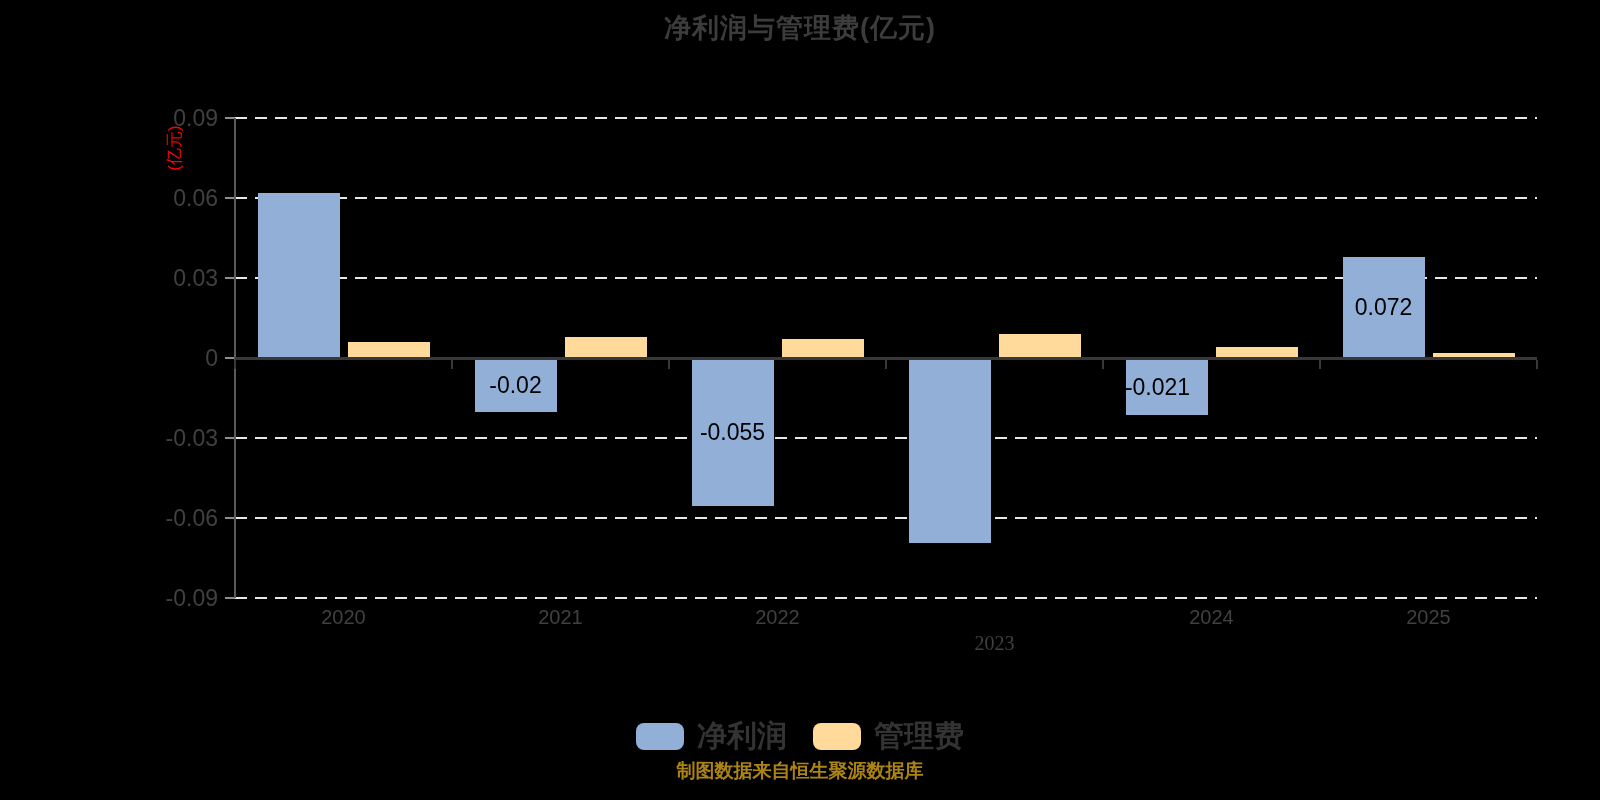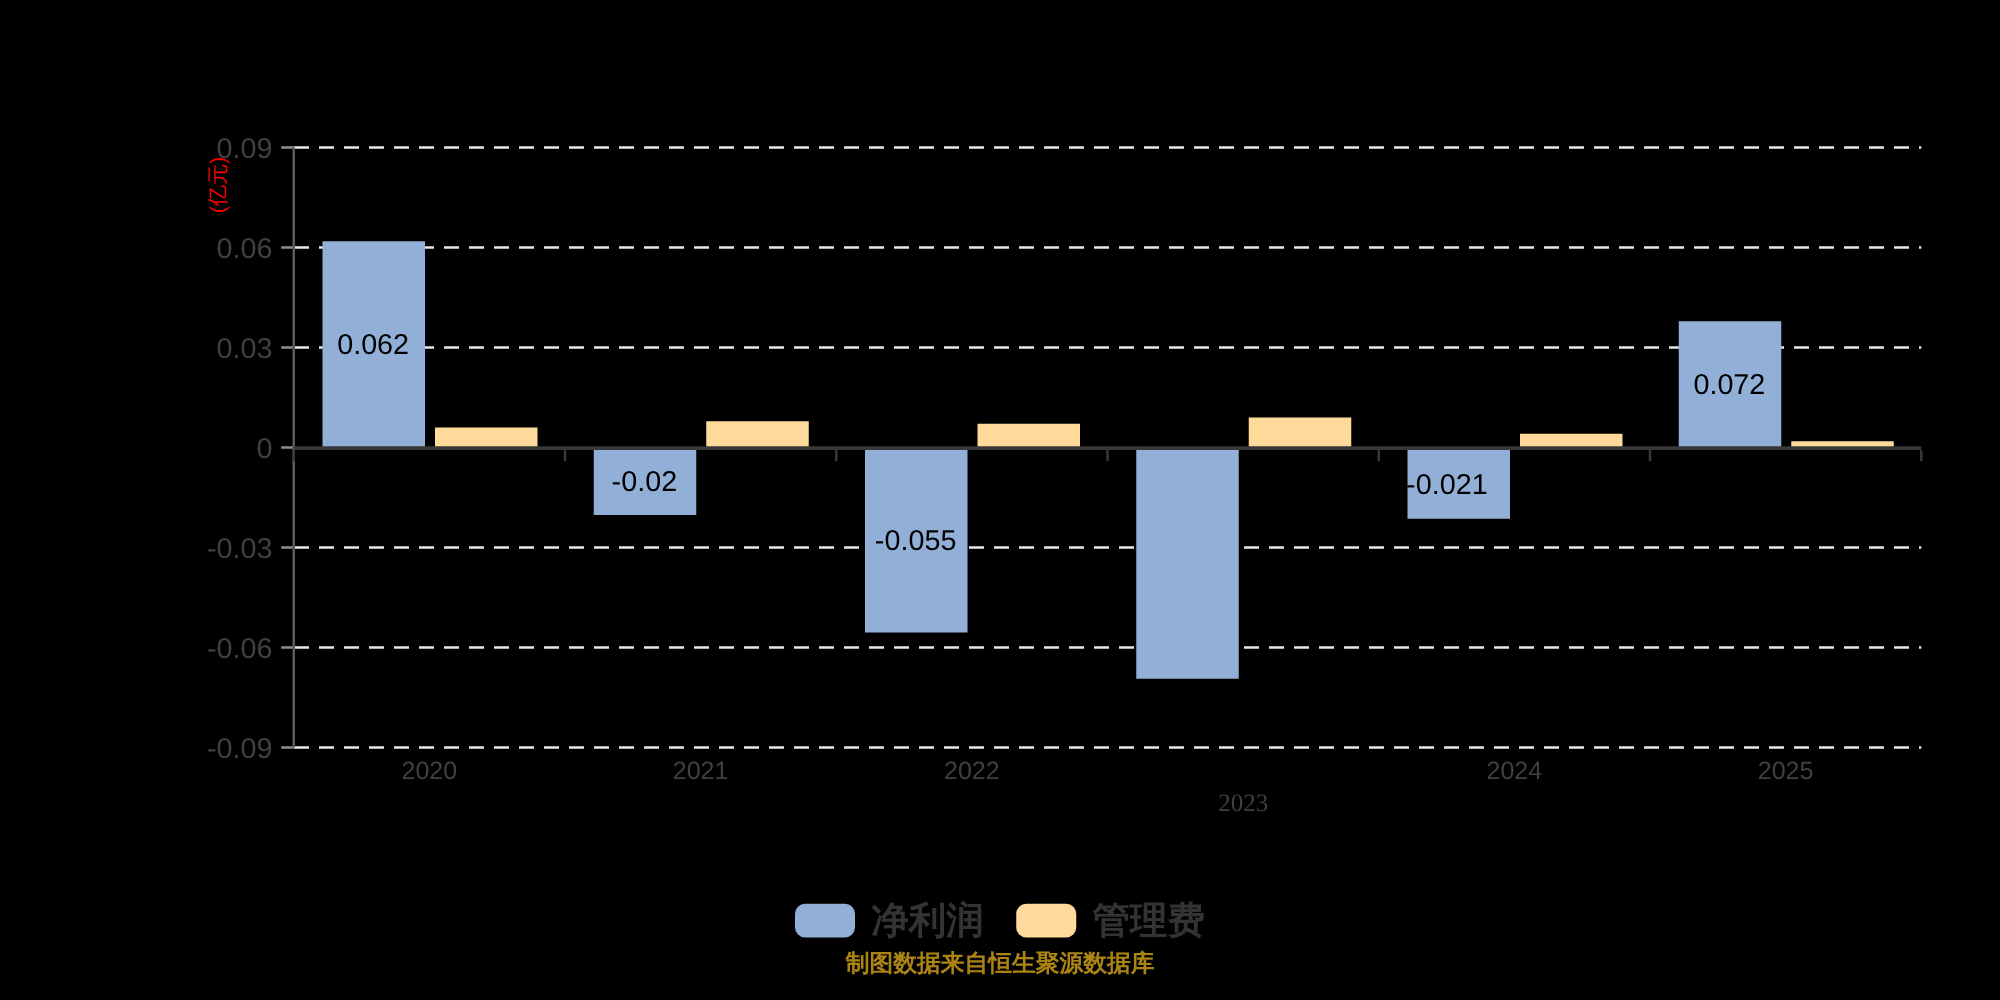--- a/index.html
+++ b/index.html
@@ -36,20 +36,21 @@
   .legend-label{font-size:30px;font-weight:600;color:#333333;}
   .source-note{
     position:absolute;left:0;top:758px;width:1600px;text-align:center;
     font-size:19px;font-weight:bold;color:#ac8414;
   }
 </style>
 </head>
 <body>
 
 <div id="canvas">
+  <div class="chart-title">净利润与管理费(亿元)</div>
   <div class="y-unit">(亿元)</div>
   <div id="plot">
       <div class="gridline" style="left: 235px; width: 1302px; top: 117px;"></div>
       <div class="y-tick" style="left: 225px; top: 117px;"></div>
       <div class="y-label" style="left: 118px; top: 105px;">0.09</div>
       <div class="gridline" style="left: 235px; width: 1302px; top: 197px;"></div>
       <div class="y-tick" style="left: 225px; top: 197px;"></div>
       <div class="y-label" style="left: 118px; top: 185px;">0.06</div>
       <div class="gridline" style="left: 235px; width: 1302px; top: 277px;"></div>
       <div class="y-tick" style="left: 225px; top: 277px;"></div>
@@ -60,21 +61,20 @@
       <div class="y-tick" style="left: 225px; top: 437px;"></div>
       <div class="y-label" style="left: 118px; top: 425px;">-0.03</div>
       <div class="gridline" style="left: 235px; width: 1302px; top: 517px;"></div>
       <div class="y-tick" style="left: 225px; top: 517px;"></div>
       <div class="y-label" style="left: 118px; top: 505px;">-0.06</div>
       <div class="gridline" style="left: 235px; width: 1302px; top: 597px;"></div>
       <div class="y-tick" style="left: 225px; top: 597px;"></div>
       <div class="y-label" style="left: 118px; top: 585px;">-0.09</div>
       <div class="y-axis-line" style="left: 234px; top: 118px; height: 480px;"></div>
       <div class="bar" style="left: 257.5px; top: 192.667px; width: 82px; height: 165.333px; background: rgb(146, 175, 215);"></div>
-      <div class="bar-label" style="left: 257.5px; top: 192.667px; width: 82px; height: 165.333px;">0.062</div>
       <div class="bar" style="left: 474.5px; top: 359px; width: 82px; height: 53.3333px; background: rgb(146, 175, 215);"></div>
       <div class="bar-label" style="left: 474.5px; top: 359px; width: 82px; height: 53.3333px;">-0.02</div>
       <div class="bar" style="left: 691.5px; top: 359px; width: 82px; height: 146.667px; background: rgb(146, 175, 215);"></div>
       <div class="bar-label" style="left: 691.5px; top: 359px; width: 82px; height: 146.667px;">-0.055</div>
       <div class="bar" style="left: 908.5px; top: 359px; width: 82px; height: 184px; background: rgb(146, 175, 215);"></div>
       <div class="bar" style="left: 1125.5px; top: 359px; width: 82px; height: 56px; background: rgb(146, 175, 215);"></div>
       <div class="bar-label" style="left: 1125.5px; top: 359px; width: 64px; height: 56px;">-0.021</div>
       <div class="bar" style="left: 1342.5px; top: 256.667px; width: 82px; height: 101.333px; background: rgb(146, 175, 215);"></div>
       <div class="bar-label" style="left: 1342.5px; top: 256.667px; width: 82px; height: 101.333px;">0.072</div>
       <div class="bar" style="left: 347.5px; top: 342px; width: 82px; height: 16px; background: rgb(255, 218, 155);"></div>

